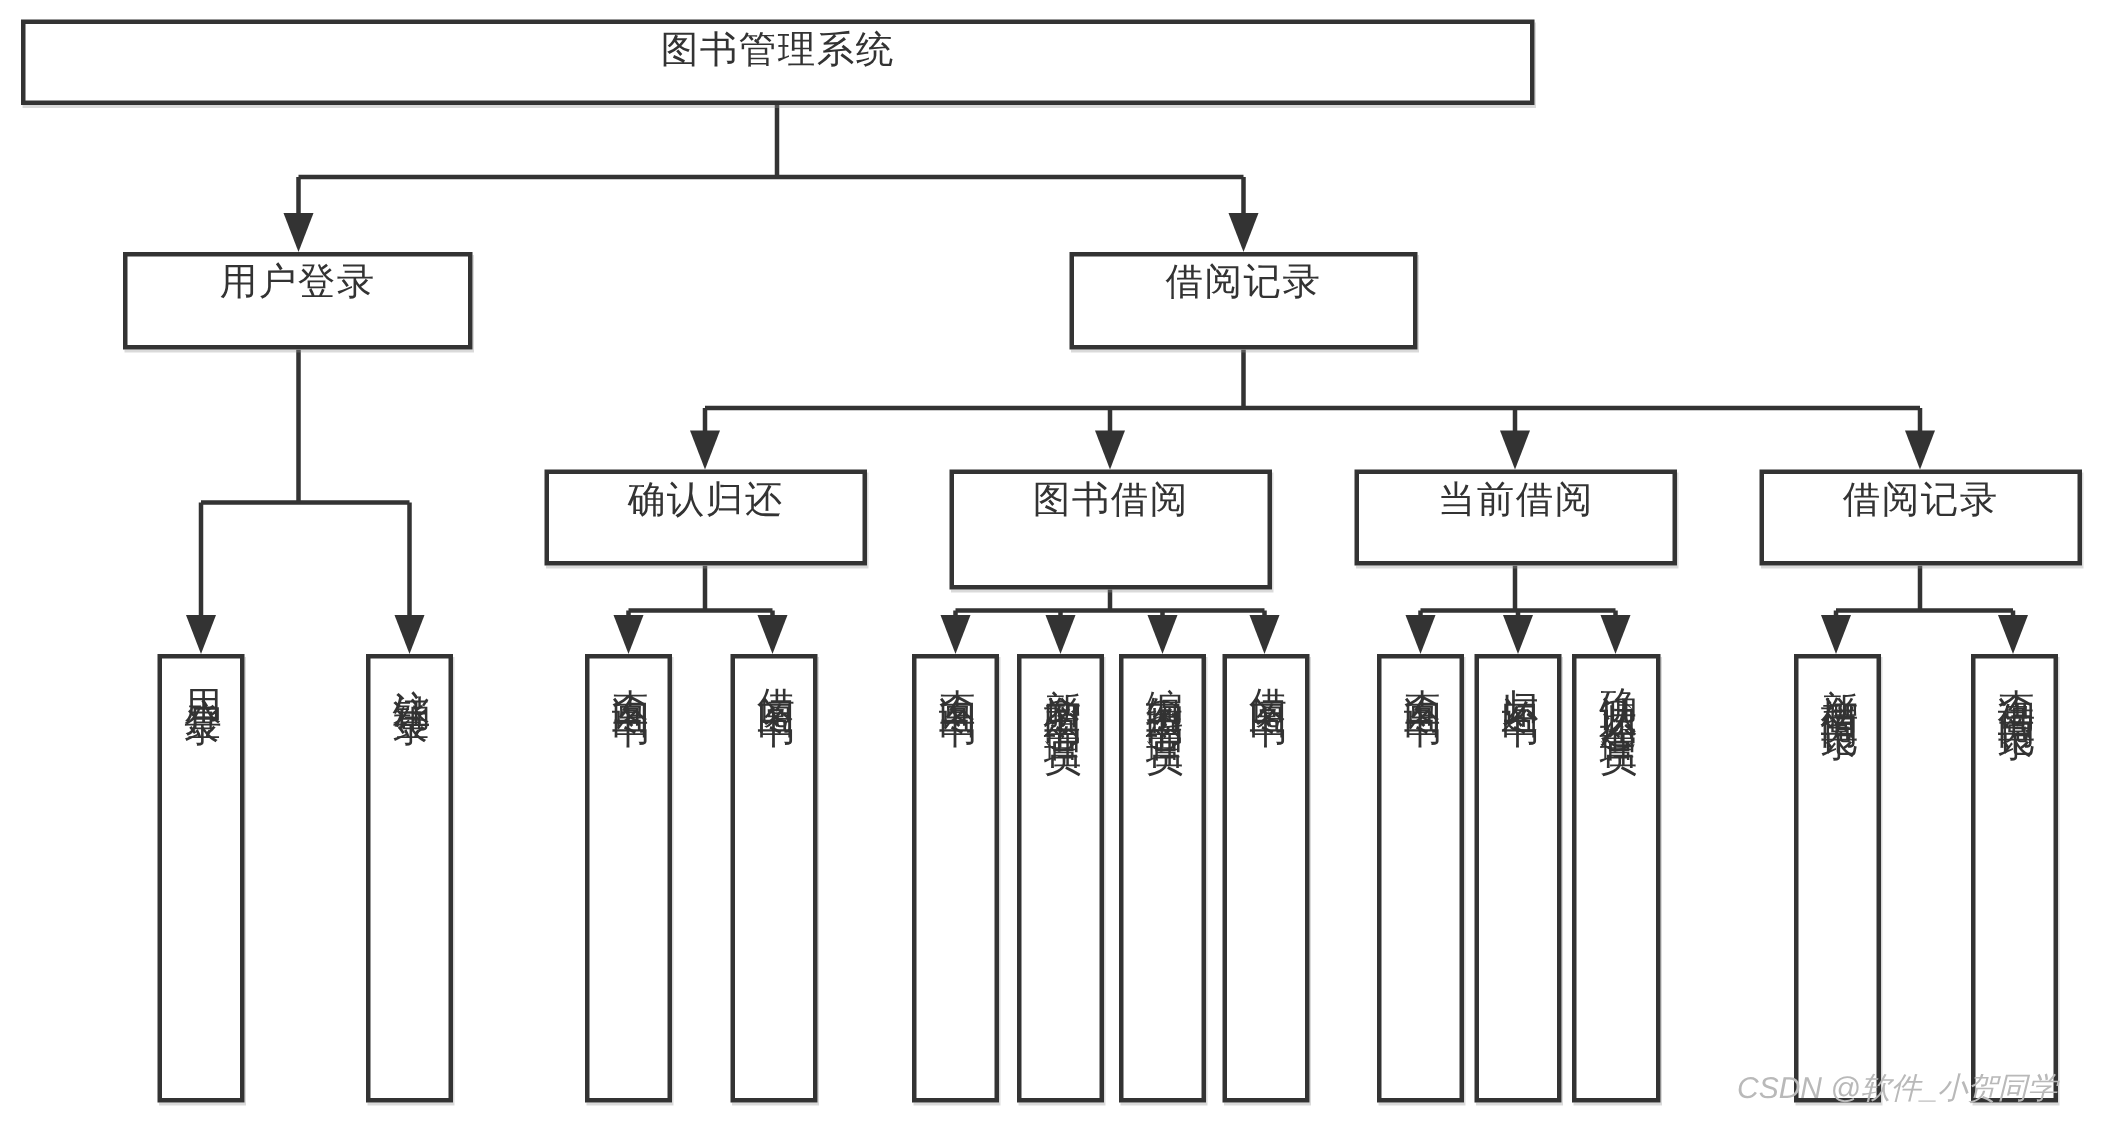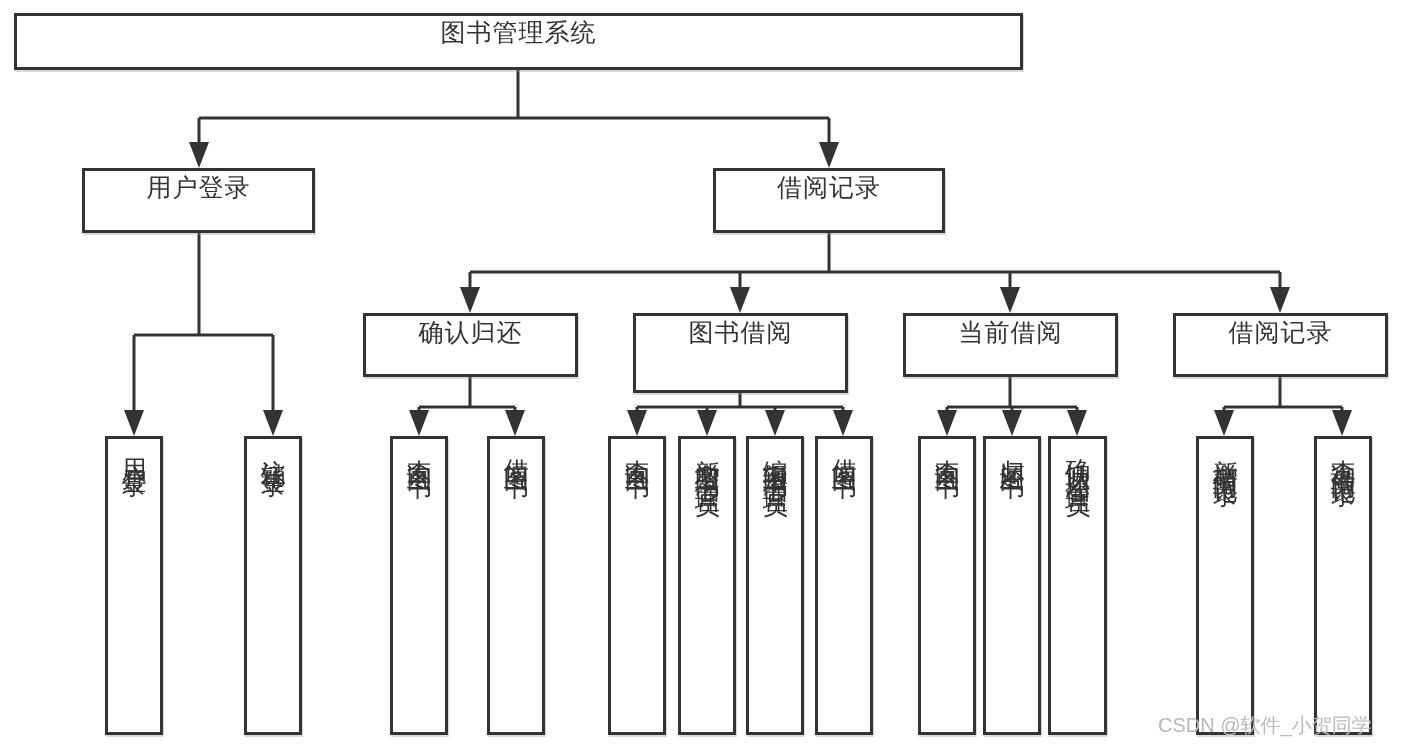--- a/index.html
+++ b/index.html
@@ -41,20 +41,21 @@
     line-height: 1.1;
   }
   .watermark {
     position: absolute;
     left: 1158px;
     top: 712px;
     font-size: 20px;
     color: #b9b9b9;
     white-space: nowrap;
     z-index: 5;
+    font-style: italic;
   }
 </style>
 </head>
 <body>
 
 <div class="canvas">
 
   <svg class="connectors" width="1405" height="747" viewBox="0 0 1405 747" xmlns="http://www.w3.org/2000/svg">
     <g stroke="#333333" stroke-width="3" fill="none">
 

